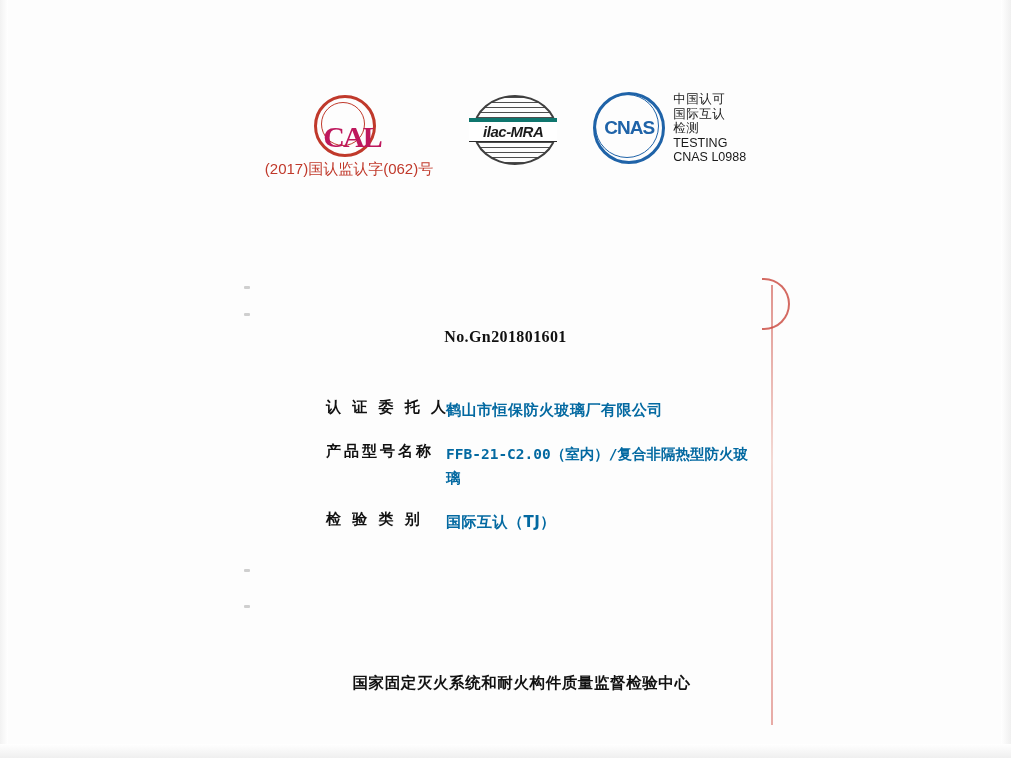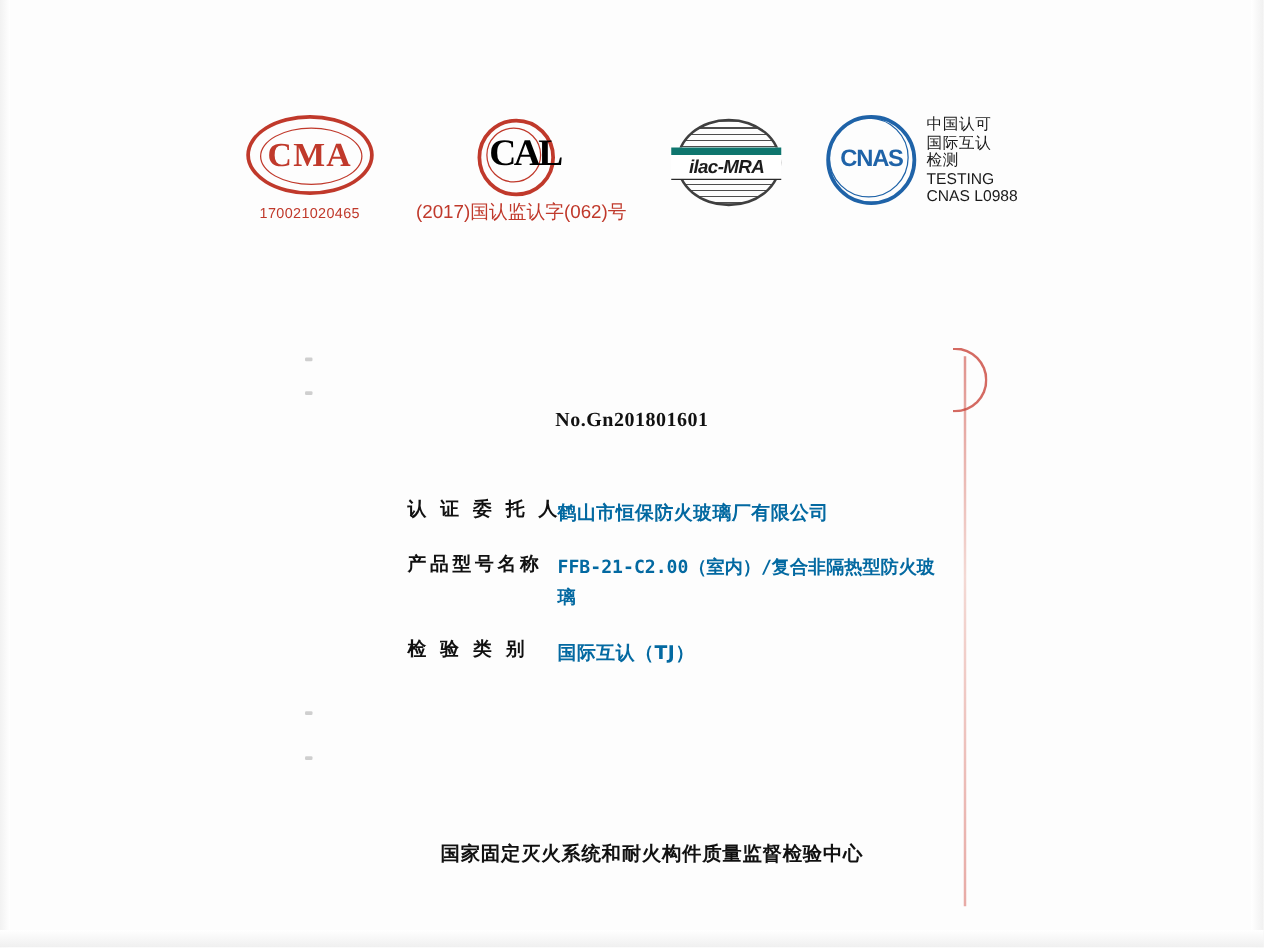--- a/index.html
+++ b/index.html
@@ -121,24 +121,24 @@
     font-size: 11.5px;
     color: #c0392b;
     letter-spacing: .3px;
   }
 
   
   .cal-mark {
     width: 78px;
     height: 62px;
     display: flex;
-    align-items: center;
-    justify-content: center;
-    position: relative;
-    color: #000000;
+    align-items: flex-end;
+    justify-content: center;
+    position: relative;
+    color: #be185d;
   }
   .cal-mark .ring {
     position: absolute;
     left: 4px; top: 3px;
     width: 56px; height: 56px;
     border: 3px solid #c0392b;
     border-radius: 50%;
   }
   .cal-mark .ring-inner {
     position: absolute;
@@ -182,21 +182,21 @@
       repeating-linear-gradient(to bottom, #3a3a3a 0 1px, transparent 1px 5px);
     opacity: .9;
   }
   .ilac-mark .band {
     position: absolute;
     left: 2px;
     top: 26px;
     width: 88px;
     height: 19px;
     background: #ffffff;
-    border-top: 6px solid #0f766e;
+    border-top: 4px solid #0f766e;
     border-bottom: 1px solid #2b2b2b;
     display: flex;
     align-items: center;
     justify-content: center;
   }
   .ilac-mark .band span {
     font-family: "Liberation Sans", sans-serif;
     font-size: 15px;
     font-weight: bold;
     font-style: italic;
@@ -334,24 +334,20 @@
   <div class="punch" style="top:286px"></div>
   <div class="punch" style="top:313px"></div>
   <div class="punch" style="top:569px"></div>
   <div class="punch" style="top:605px"></div>
 
   <div class="binding-arc"></div>
   <div class="binding-line"></div>
 
   <div class="logos">
 
-    <div class="logo-block">
-      <div class="cma-mark">CMA</div>
-      <div class="cma-caption">170021020465</div>
-    </div>
 
     <div class="logo-block">
       <div class="cal-mark">
         <span class="ring"></span>
         <span class="ring-inner"></span>
         <span class="letters">CAL</span>
       </div>
       <div class="cal-caption">(2017)国认监认字(062)号</div>
     </div>
 

